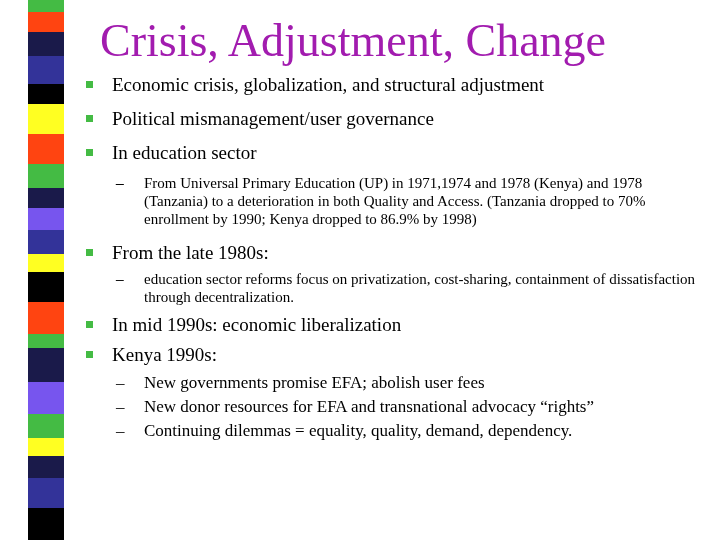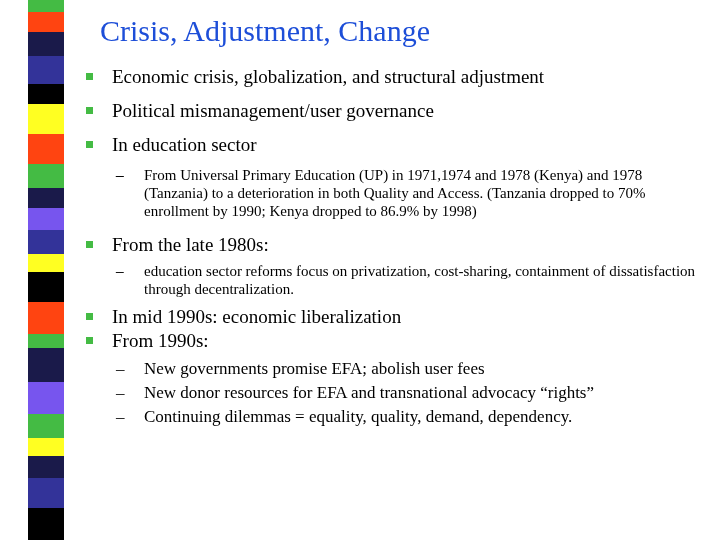--- a/index.html
+++ b/index.html
@@ -8,26 +8,27 @@
       background: #ffffff;
       font-family: "Liberation Serif", "DejaVu Serif", serif;
       color: #000;
     }
     .stripe {
       position: absolute; left: 28px; top: 0; width: 36px; height: 540px;
     }
     .stripe div { width: 100%; }
     .title {
       position: absolute; left: 100px; top: 14px;
-      font-size: 30px; color: #1d4ed8; white-space: nowrap;
+      font-size: 46px; color: #a21caf; white-space: nowrap;
     }
     .content { position: absolute; left: 86px; top: 66px; width: 610px; }
     .l1 {
       position: relative; padding-left: 26px; font-size: 19px; line-height: 22px;
       margin-bottom: 12px;
+      margin-top: 8px;
     }
     .l1 .bullet {
       position: absolute; left: 0; top: 7px; width: 7px; height: 7px; background: #44bb44;
     }
     .l2 {
       position: relative; padding-left: 58px; font-size: 15px; line-height: 18px;
       margin-bottom: 4px;
     }
     .l2 .dash { position: absolute; left: 30px; top: 0; }
     .l2.big { font-size: 17px; line-height: 21px; margin-bottom: 3px; }
@@ -100,21 +101,21 @@
       <span class="dash">–</span>
       <span>education sector reforms focus on privatization, cost-sharing, containment of dissatisfaction through decentralization.</span>
     </div>
   </div>
   <div class="l1" style="margin-bottom:2px">
     <span class="bullet" style="background: rgb(68, 187, 68);"></span>
     <span>In mid 1990s:  economic liberalization</span>
   </div>
   <div class="l1" style="margin-bottom:6px">
     <span class="bullet" style="background: rgb(68, 187, 68);"></span>
-    <span>From 1990s:</span>
+    <span>Kenya 1990s:</span>
   </div>
   <div class="group">
     <div class="l2 big">
       <span class="dash">–</span>
       <span>New governments promise EFA; abolish user fees</span>
     </div>
     <div class="l2 big">
       <span class="dash">–</span>
       <span>New donor resources for EFA and transnational advocacy “rights”</span>
     </div>

